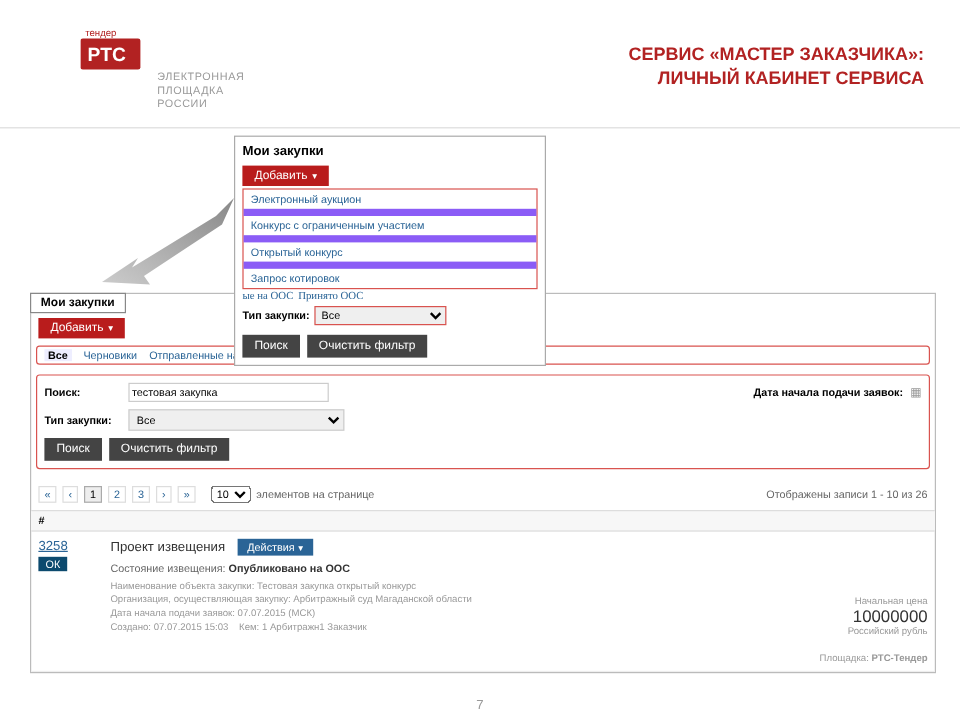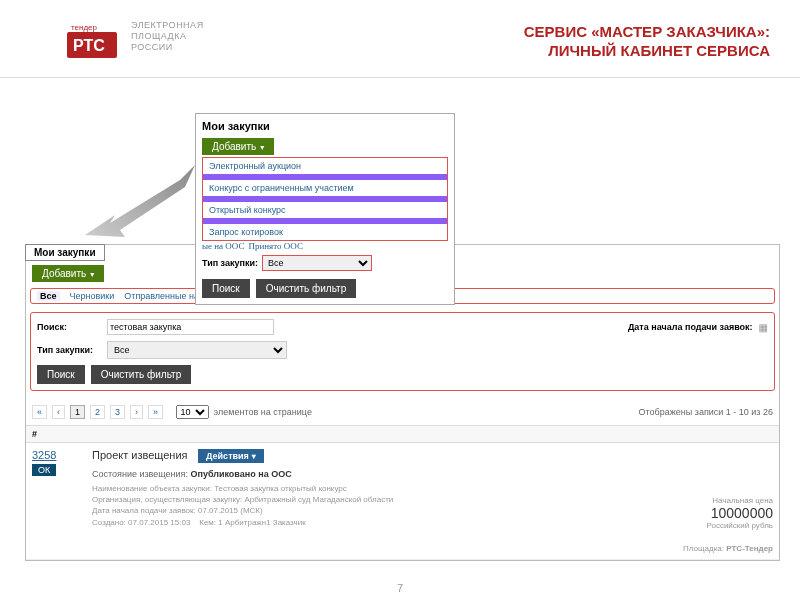--- a/index.html
+++ b/index.html
@@ -1,27 +1,27 @@
 <!DOCTYPE html>
 <html><head>
 <meta charset="utf-8">
 <style>
   * { box-sizing: border-box; margin: 0; padding: 0; }
   body { font-family: Arial, sans-serif; font-size: 10px; background: #fff; width: 800px; height: 600px; position: relative; overflow: hidden; }
   
   .header { display: flex; padding: 20px 30px 10px; align-items: center; justify-content: space-between; }
   .logo-block { display: flex; gap: 10px; padding-left: 37px; }
   .logo { }
-  .logo-sub { color: #999; font-size: 9px; line-height: 1.2; letter-spacing: 0.5px; }
+  .logo-sub { color: #999; font-size: 9px; line-height: 1.2; letter-spacing: 0.5px; margin-top: 39px; }
   .page-title { color: #b22222; font-size: 15px; font-weight: bold; text-align: right; line-height: 1.3; }
   .divider { border: none; border-top: 1px solid #ddd; margin: 5px 0 10px; }
   
   .popup { position: absolute; top: 113px; left: 195px; width: 260px; border: 1px solid #aaa; background: #fff; padding: 6px; z-index: 5; }
   .popup-title { font-size: 11px; font-weight: bold; margin-bottom: 6px; }
-  .popup .add-btn, .main .add-btn { background: #4d7c0f; color: #fff; border: none; padding: 3px 10px; font-size: 10px; cursor: pointer; position: relative; }
+  .popup .add-btn, .main .add-btn { background: #b91c1c; color: #fff; border: none; padding: 3px 10px; font-size: 10px; cursor: pointer; position: relative; }
   .popup .add-btn::after, .main .add-btn::after { content: "▾"; margin-left: 4px; font-size: 8px; }
   .popup .dropdown { border: 1px solid #d9534f; margin-top: 2px; background: #fff; }
   .popup .dropdown div { padding: 3px 6px; font-size: 9px; color: #2a6496; border-bottom: 6px solid #8b5cf6; cursor: pointer; }
   .popup .dropdown div:last-child { border-bottom: none; }
   .popup .hidden-row { display: flex; margin-top: 0; align-items: flex-start; gap: 4px; font-family: Liberation Serif, serif; }
   .popup .hidden-row .tab-link { color: #2a6496; font-size: 9px; }
   .popup .type-row { display: flex; align-items: center; gap: 4px; margin-top: 4px; }
   .popup .type-row label { font-size: 9px; font-weight: bold; }
   .popup .type-row select { font-size: 9px; padding: 1px; width: 110px; border: 1px solid #d9534f; }
   .popup .btn-row { display: flex; gap: 6px; margin-top: 8px; }
@@ -58,21 +58,21 @@
   .col-num { width: 60px; }
   .col-info { flex: 1; }
   .col-price { width: 120px; text-align: right; }
   
   .table-row { display: flex; padding: 6px; font-size: 9px; border-bottom: 1px solid #eee; }
   .table-row .num-cell { width: 60px; }
   .table-row .num-cell .pid { color: #2a6496; text-decoration: underline; font-size: 11px; }
   .table-row .num-cell .ok-badge { display: inline-block; background: #0c4a6e; color: #fff; padding: 1px 6px; font-size: 9px; margin-top: 3px; }
   .table-row .info-cell { flex: 1; }
   .table-row .info-cell .proj-title { font-size: 11px; color: #333; display: inline-block; margin-right: 8px; }
-  .table-row .info-cell .actions-btn { background: #2a6496; color: #fff; border: none; padding: 2px 8px; font-size: 9px; cursor: pointer; font-weight: bold; }
+  .table-row .info-cell .actions-btn { background: #2a6496; color: #fff; border: none; padding: 2px 8px; font-size: 9px; cursor: pointer; }
   .table-row .info-cell .actions-btn::after { content: "▾"; margin-left: 3px; font-size: 8px; }
   .table-row .info-cell .state { color: #666; margin-top: 6px; }
   .table-row .info-cell .state b { color: #333; }
   .table-row .info-cell .meta { color: #999; font-size: 8px; margin-top: 4px; line-height: 1.4; }
   .table-row .price-cell { width: 120px; text-align: right; margin-top: 47px; }
   .table-row .price-cell .plabel { color: #999; font-size: 8px; }
   .table-row .price-cell .pval { font-size: 14px; color: #333; }
   .table-row .price-cell .pcur { color: #999; font-size: 8px; }
   .table-row .price-cell .platform { color: #999; font-size: 8px; margin-top: 14px; }
   

